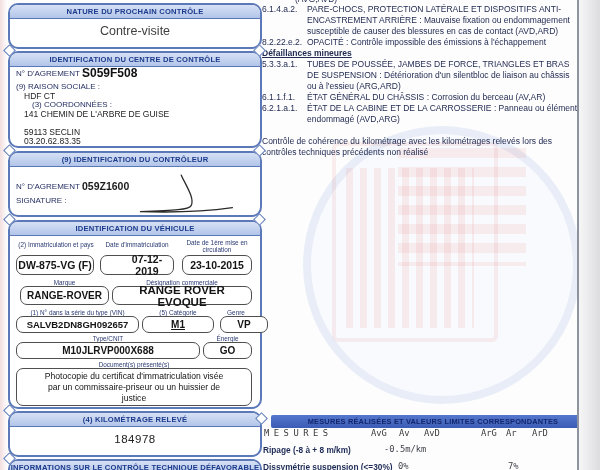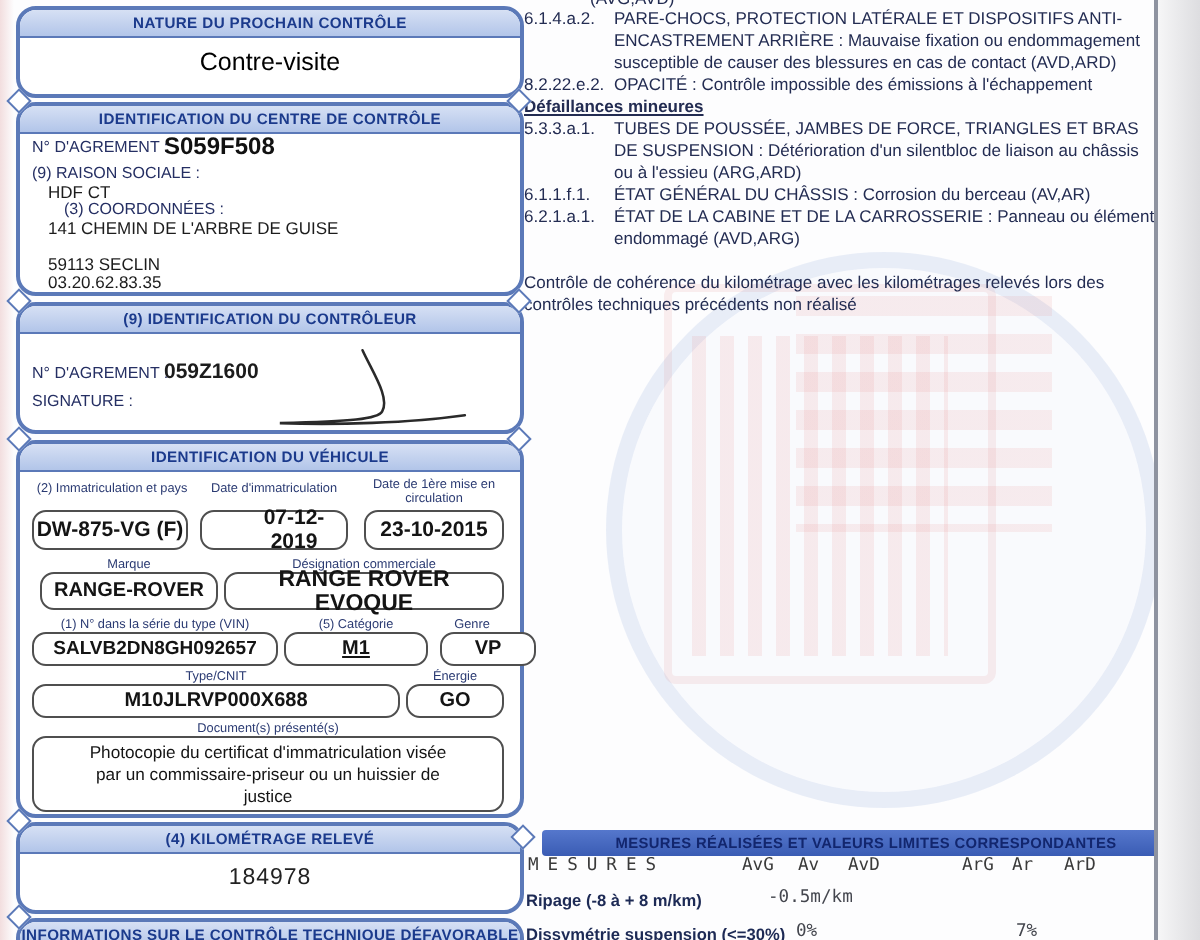--- a/index.html
+++ b/index.html
@@ -93,21 +93,21 @@
     </div>
     <div class="ditem">
       <span class="dcode">6.2.1.a.1.</span>
       <span class="dtext">ÉTAT DE LA CABINE ET DE LA CARROSSERIE : Panneau ou élément endommagé (AVD,ARG)</span>
     </div>
     <div class="note">Contrôle de cohérence du kilométrage avec les kilométrages relevés lors des contrôles techniques précédents non réalisé</div>
   </div>
 
   <div class="box" style="top:3px;height:46px;">
     <div class="box-header">NATURE DU PROCHAIN CONTRÔLE</div>
-    <div style="position:absolute;left:0;top:19px;width:100%;text-align:center;font-size:12.5px;color:#000000;">Contre-visite</div>
+    <div style="position:absolute;left:0;top:19px;width:100%;text-align:center;font-size:12.5px;color:#404040;">Contre-visite</div>
   </div>
 
   <div class="box" style="top:51px;height:97px;">
     <div class="box-header">IDENTIFICATION DU CENTRE DE CONTRÔLE</div>
     <span class="lbl" style="left:6px;top:16px;">N° D'AGREMENT :</span>
     <span class="val bigval" style="left:72px;top:13px;">S059F508</span>
     <span class="lbl" style="left:6px;top:29px;">(9) RAISON SOCIALE :</span>
     <span class="val" style="left:14px;top:38px;">HDF CT</span>
     <span class="lbl" style="left:6px;top:47px;padding-left:16px;">(3) COORDONNÉES :</span>
     <span class="val" style="left:14px;top:56px;">141 CHEMIN DE L'ARBRE DE GUISE</span>

